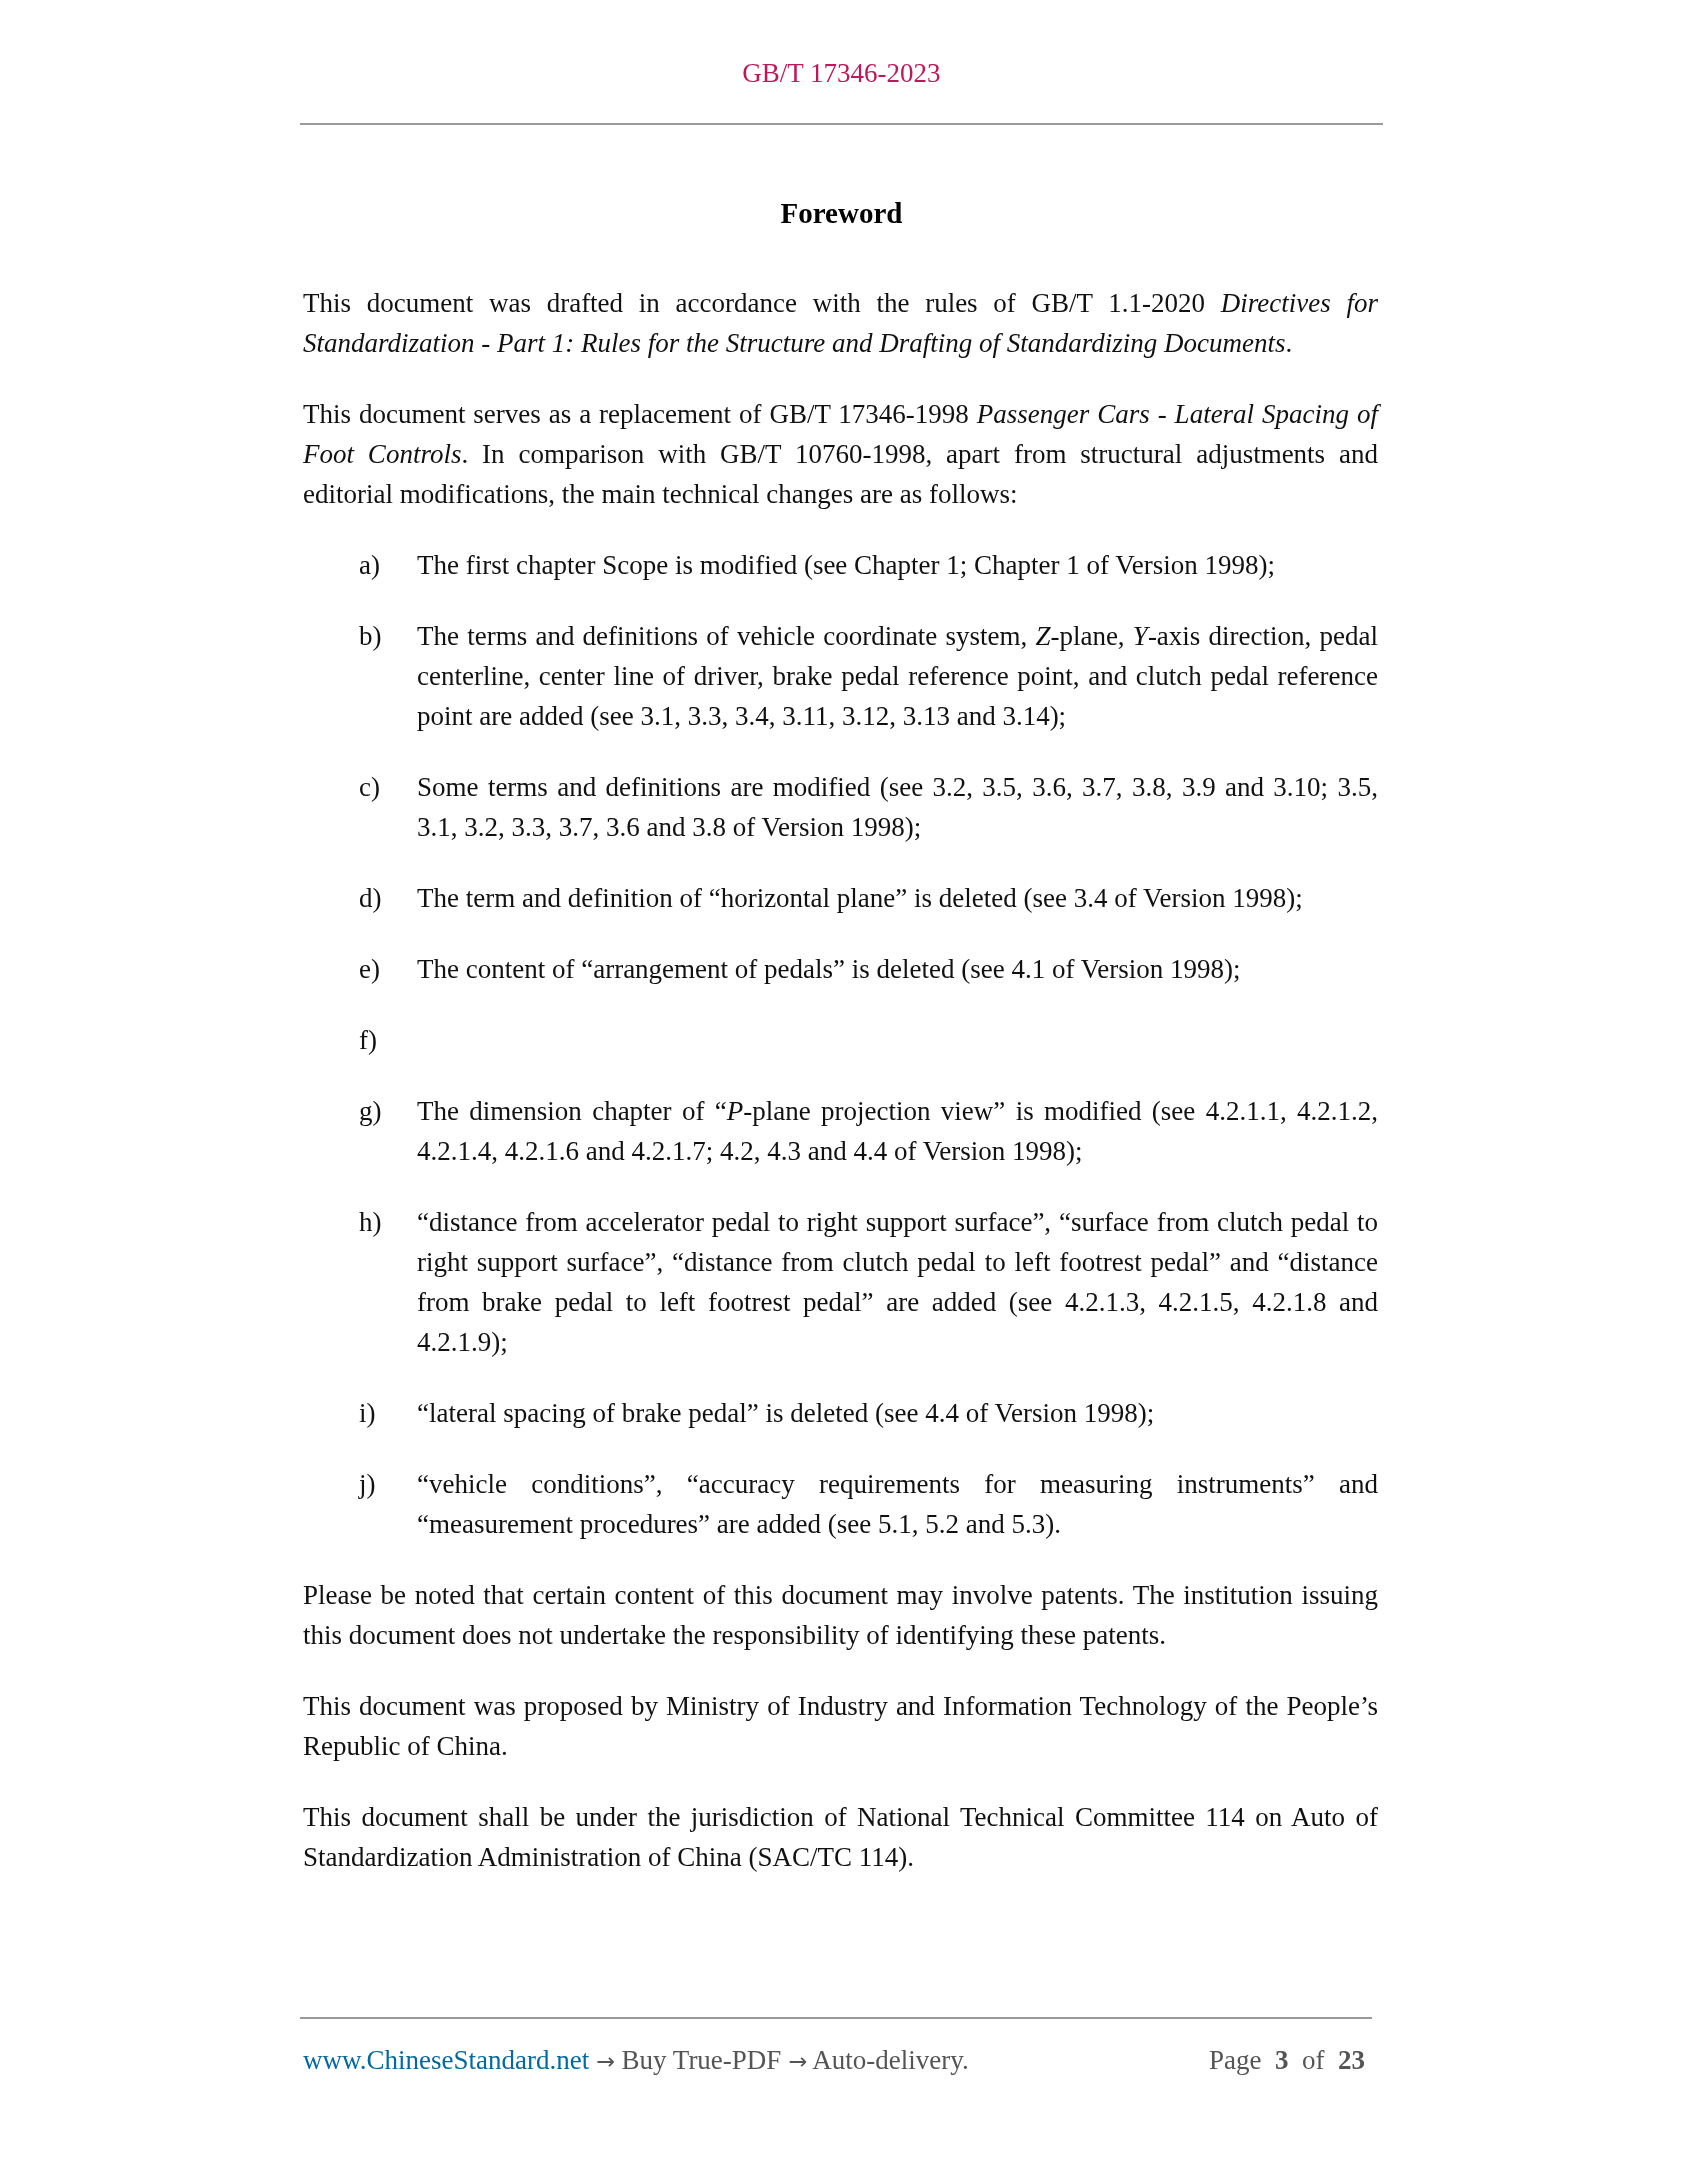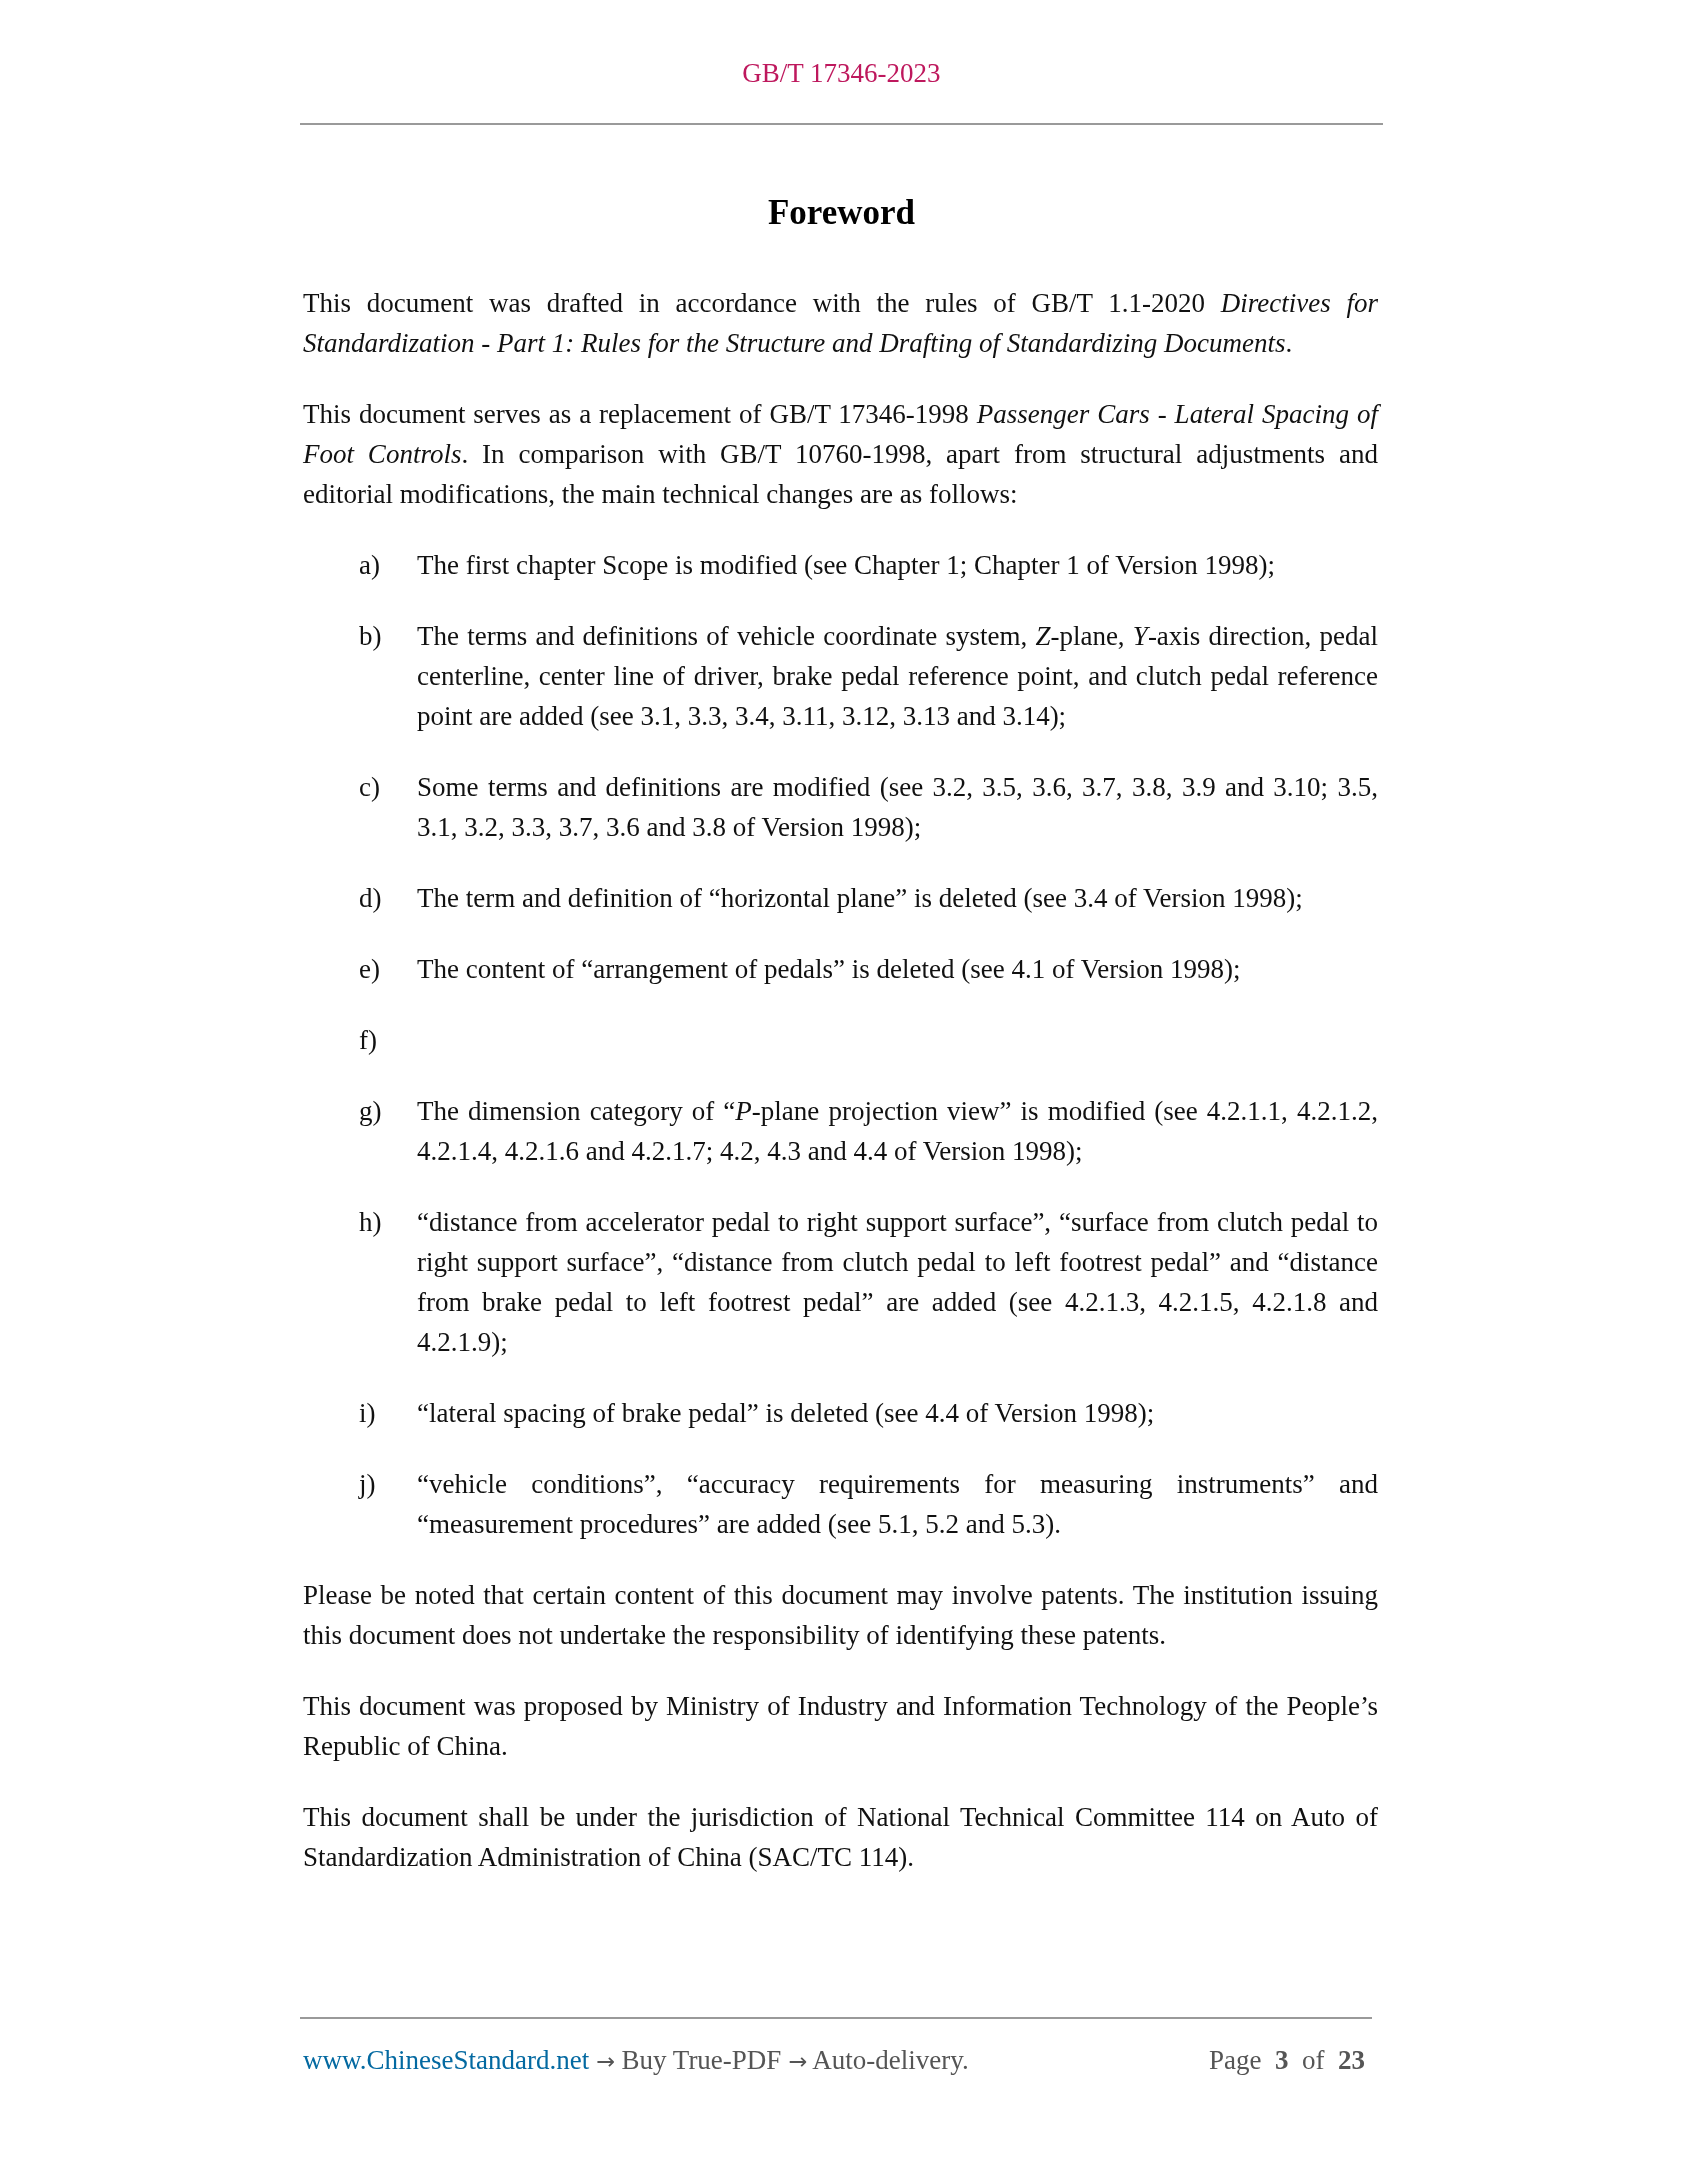--- a/index.html
+++ b/index.html
@@ -4,21 +4,21 @@
 <style>
   html, body { margin: 0; padding: 0; background: #ffffff; }
   body { width: 1683px; height: 2177px; position: relative; overflow: hidden;
          font-family: "Liberation Serif", "DejaVu Serif", serif; color: #111; }
   .page-header-text { position: absolute; top: 56px; left: 0; width: 1683px; text-align: center;
          font-size: 27px; color: #be185d; line-height: 35px; }
   .rule { position: absolute; height: 1.7px; background: #9a9a9a; }
   .header-rule { top: 123px; left: 300px; width: 1083px; }
   .footer-rule { top: 2017px; left: 300px; width: 1072px; }
   .title { position: absolute; top: 192px; left: 0; width: 1683px; text-align: center;
-         font-weight: bold; font-size: 35px; line-height: 42px; color: #000; }
+         font-weight: bold; font-size: 29px; line-height: 42px; color: #000; }
   .body { position: absolute; top: 283px; left: 303px; width: 1075px;
          font-size: 27px; line-height: 40px; color: #111; }
   .para { margin: 0 0 31px 0; text-align: justify; }
   .list-item { display: flex; margin: 0 0 31px 0; }
   .list-label { width: 114px; flex: 0 0 114px; padding-left: 56px; box-sizing: border-box; }
   .list-text { flex: 1; text-align: justify; }
   i { font-style: italic; }
   .footer { position: absolute; top: 2041px; left: 303px; width: 1070px; height: 38px;
          font-size: 27px; line-height: 38px; color: #555; }
   .footer-left { position: absolute; left: 0; top: 0; white-space: nowrap; }
@@ -58,21 +58,21 @@
   </div>
   <div class="list-item">
     <span class="list-label">e)</span>
     <span class="list-text">The content of “arrangement of pedals” is deleted (see 4.1 of Version 1998);</span>
   </div>
   <div class="list-item">
     <span class="list-label">f)</span>
   </div>
   <div class="list-item">
     <span class="list-label">g)</span>
-    <span class="list-text"><span>The dimension category of “</span><i>P</i><span>-plane projection view” is modified (see 4.2.1.1, 4.2.1.2, 4.2.1.4, 4.2.1.6 and 4.2.1.7; 4.2, 4.3 and 4.4 of Version 1998);</span></span>
+    <span class="list-text"><span>The dimension chapter of “</span><i>P</i><span>-plane projection view” is modified (see 4.2.1.1, 4.2.1.2, 4.2.1.4, 4.2.1.6 and 4.2.1.7; 4.2, 4.3 and 4.4 of Version 1998);</span></span>
   </div>
   <div class="list-item">
     <span class="list-label">h)</span>
     <span class="list-text">“distance from accelerator pedal to right support surface”, “surface from clutch pedal to right support surface”, “distance from clutch pedal to left footrest pedal” and “distance from brake pedal to left footrest pedal” are added (see 4.2.1.3, 4.2.1.5, 4.2.1.8 and 4.2.1.9);</span>
   </div>
   <div class="list-item">
     <span class="list-label">i)</span>
     <span class="list-text">“lateral spacing of brake pedal” is deleted (see 4.4 of Version 1998);</span>
   </div>
   <div class="list-item">

